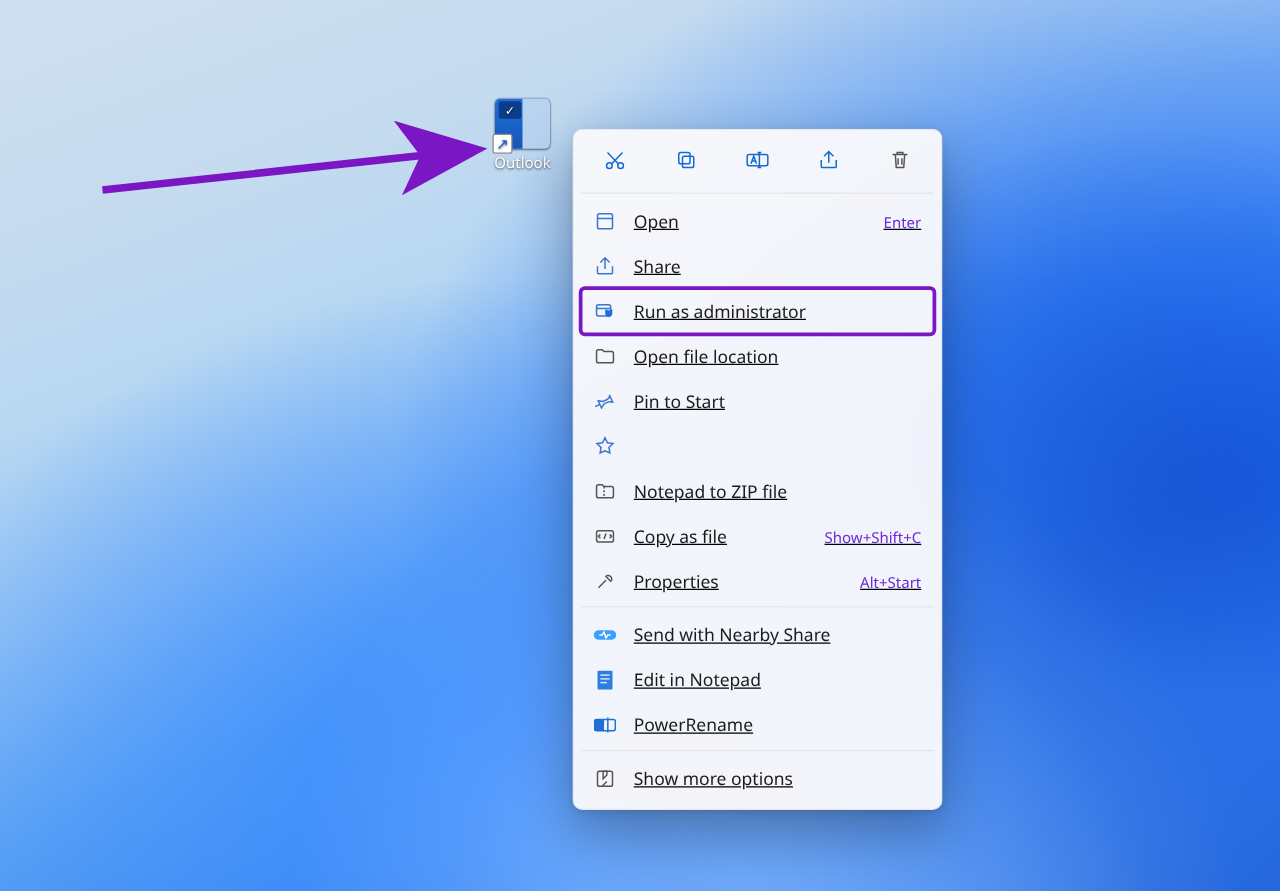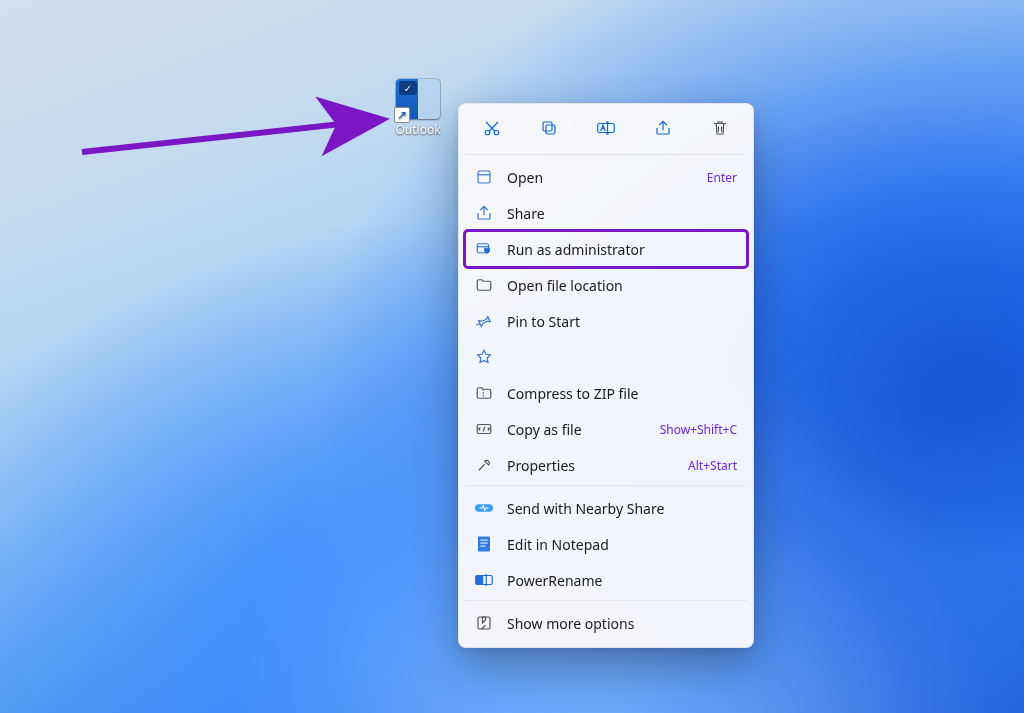--- a/index.html
+++ b/index.html
@@ -81,20 +81,21 @@
   .context-menu {
     position: absolute;
     left: 458px; top: 103px;
     width: 296px;
     background: rgba(249,249,251,0.96);
     border: 1px solid rgba(0,0,0,.06);
     border-radius: 8px;
     box-shadow: 0 18px 44px rgba(0,0,0,.30), 0 2px 8px rgba(0,0,0,.10);
     padding: 6px;
     backdrop-filter: blur(30px);
+    text-decoration: underline;
   }
   .cm-toolbar {
     display: flex;
     gap: 4px;
     justify-content: space-between;
     padding: 2px 4px 8px 4px;
   }
   .cm-toolbtn {
     width: 46px; height: 32px;
     display: flex; align-items: center; justify-content: center;
@@ -261,21 +262,21 @@
     </span>
   </div>
 
   <div class="cm-item">
     <span class="cm-icon gray">
       <svg width="18" height="18" viewBox="0 0 24 24" fill="none" stroke="currentColor" stroke-width="1.6">
           <path d="M3 7a2 2 0 0 1 2-2h4l2 2h8a2 2 0 0 1 2 2v8a2 2 0 0 1-2 2H5a2 2 0 0 1-2-2V7z"></path>
           <path d="M11 7v2m0 2v2m0 2v2"></path>
         </svg>
     </span>
-    <span class="cm-label">Compress to ZIP file</span>
+    <span class="cm-label">Notepad to ZIP file</span>
   </div>
 
   <div class="cm-item">
     <span class="cm-icon gray">
       <svg width="18" height="18" viewBox="0 0 24 24" fill="none" stroke="currentColor" stroke-width="1.6">
           <rect x="3" y="6" width="18" height="12" rx="2"></rect>
           <path d="M7 10l-2 2 2 2M17 10l2 2-2 2M13 9l-2 6"></path>
         </svg>
     </span>
     <span class="cm-label">Copy as file</span>

